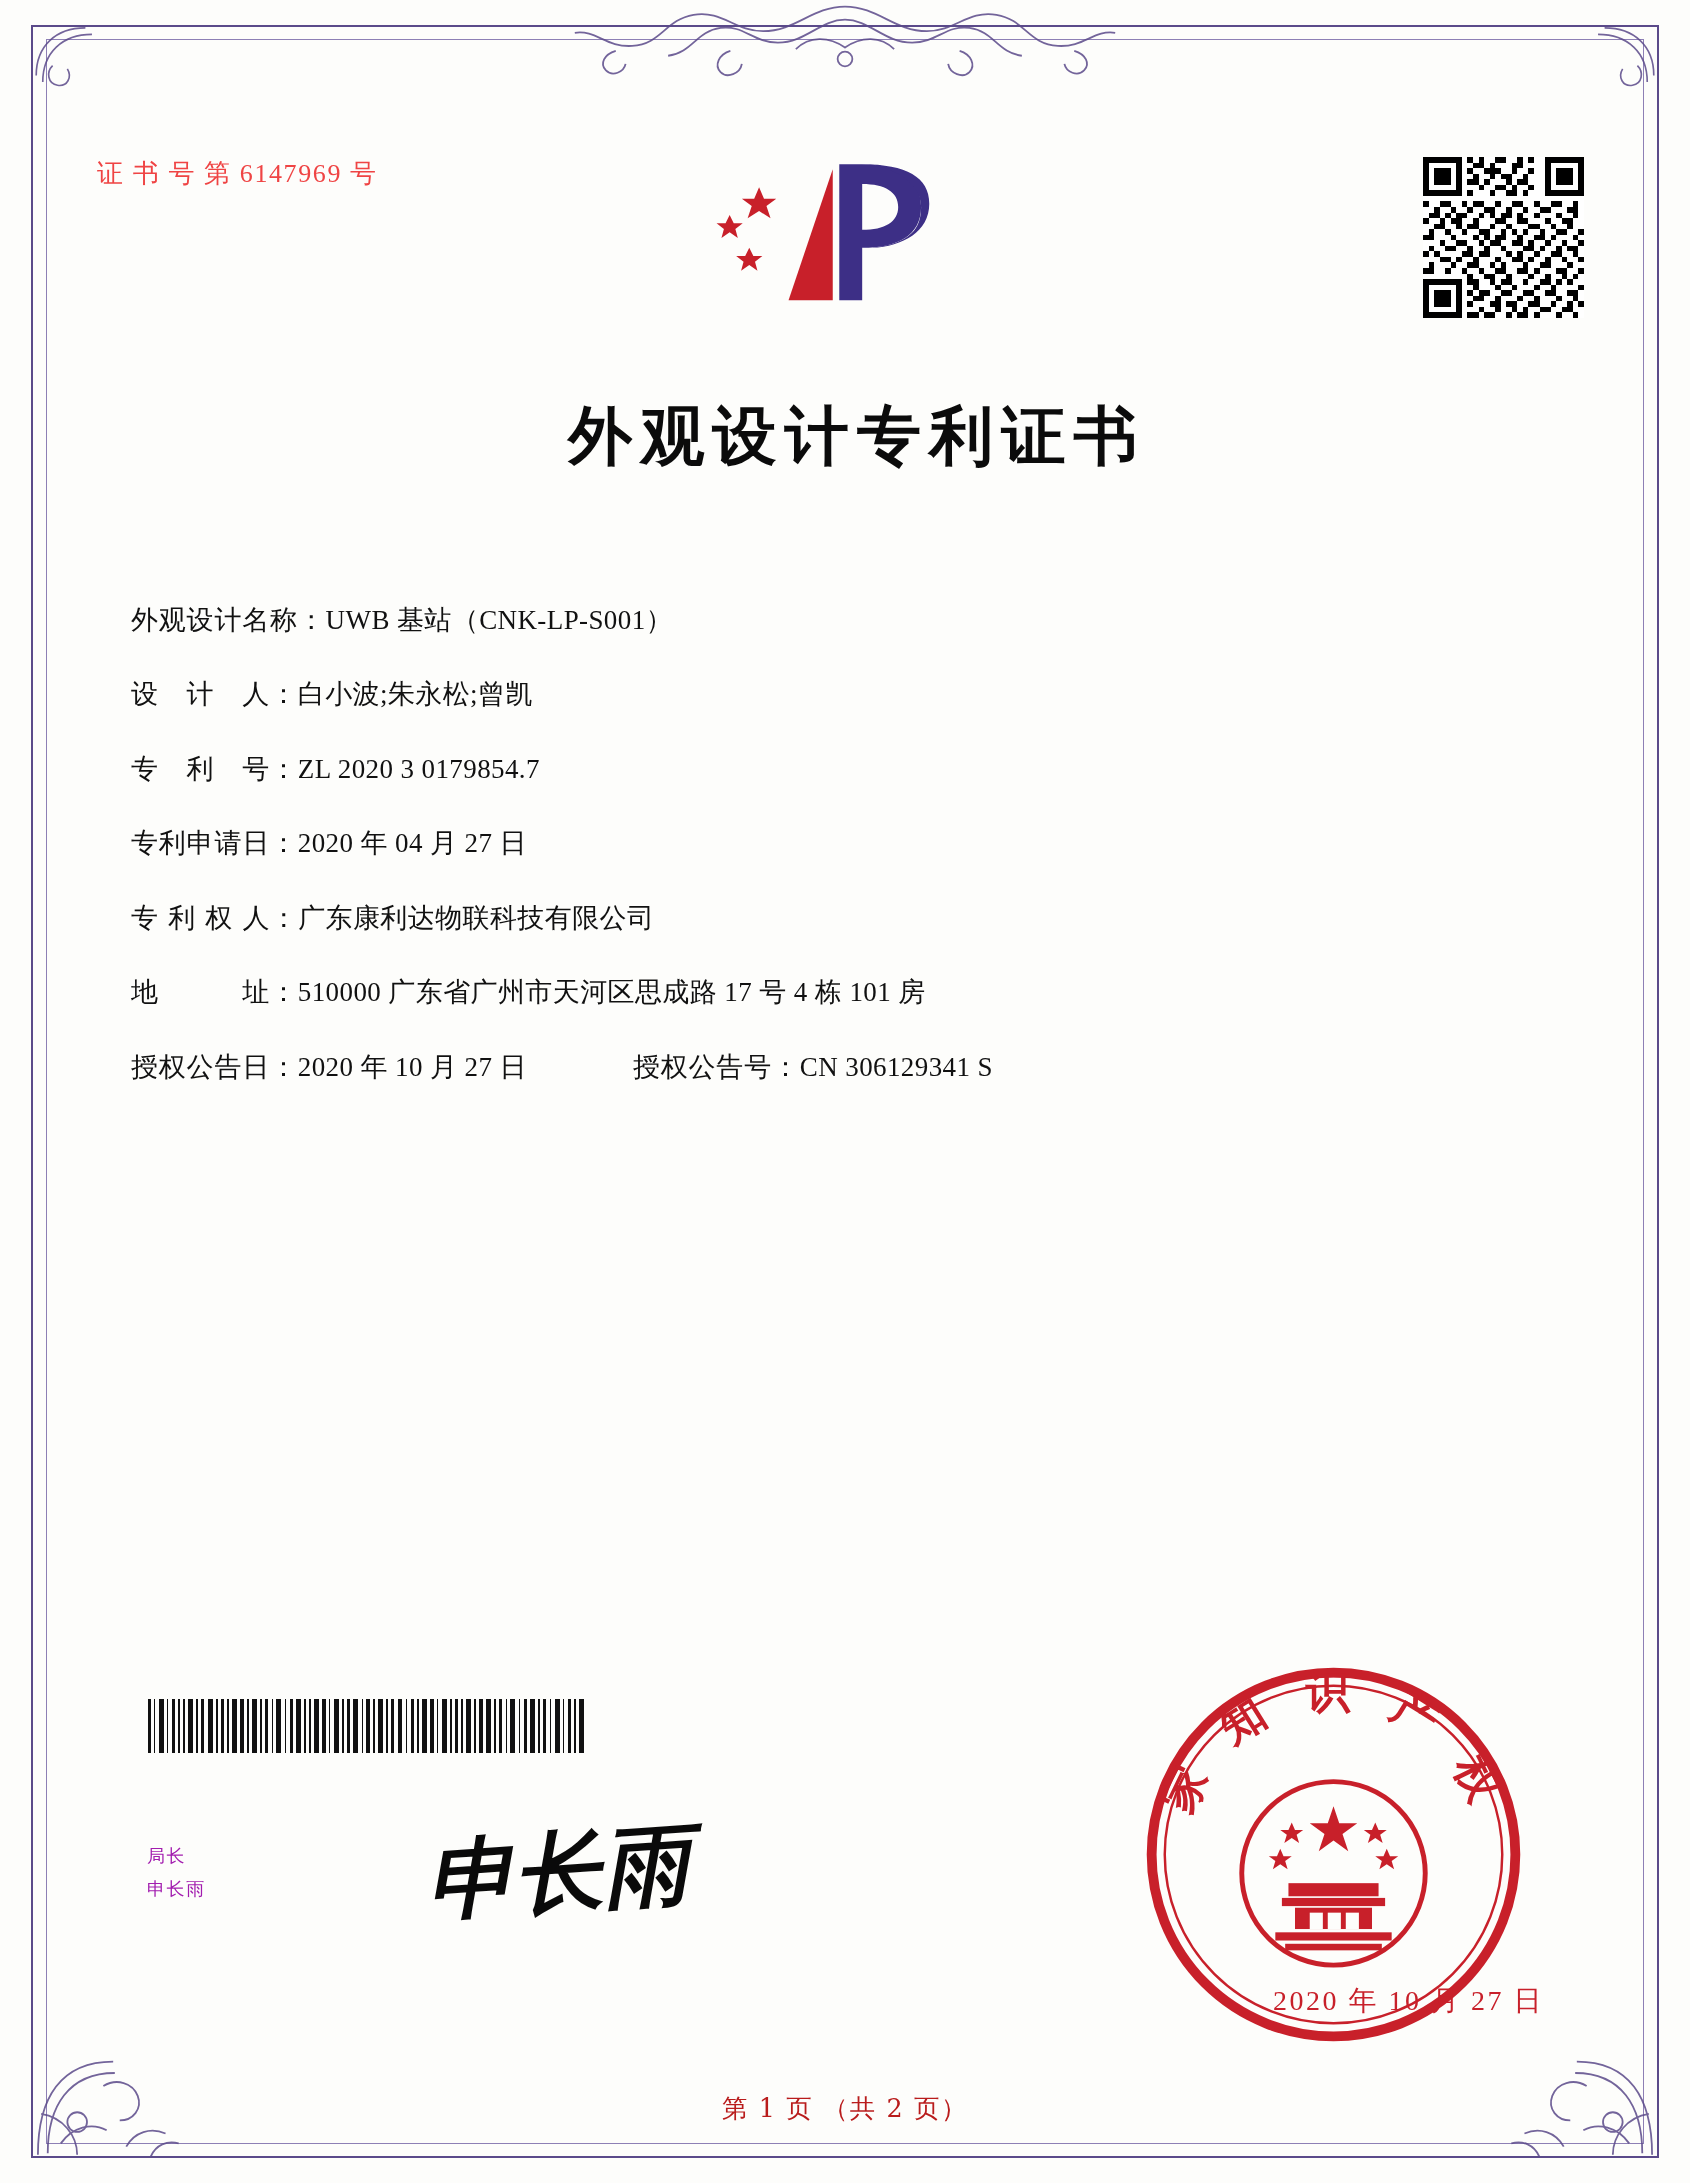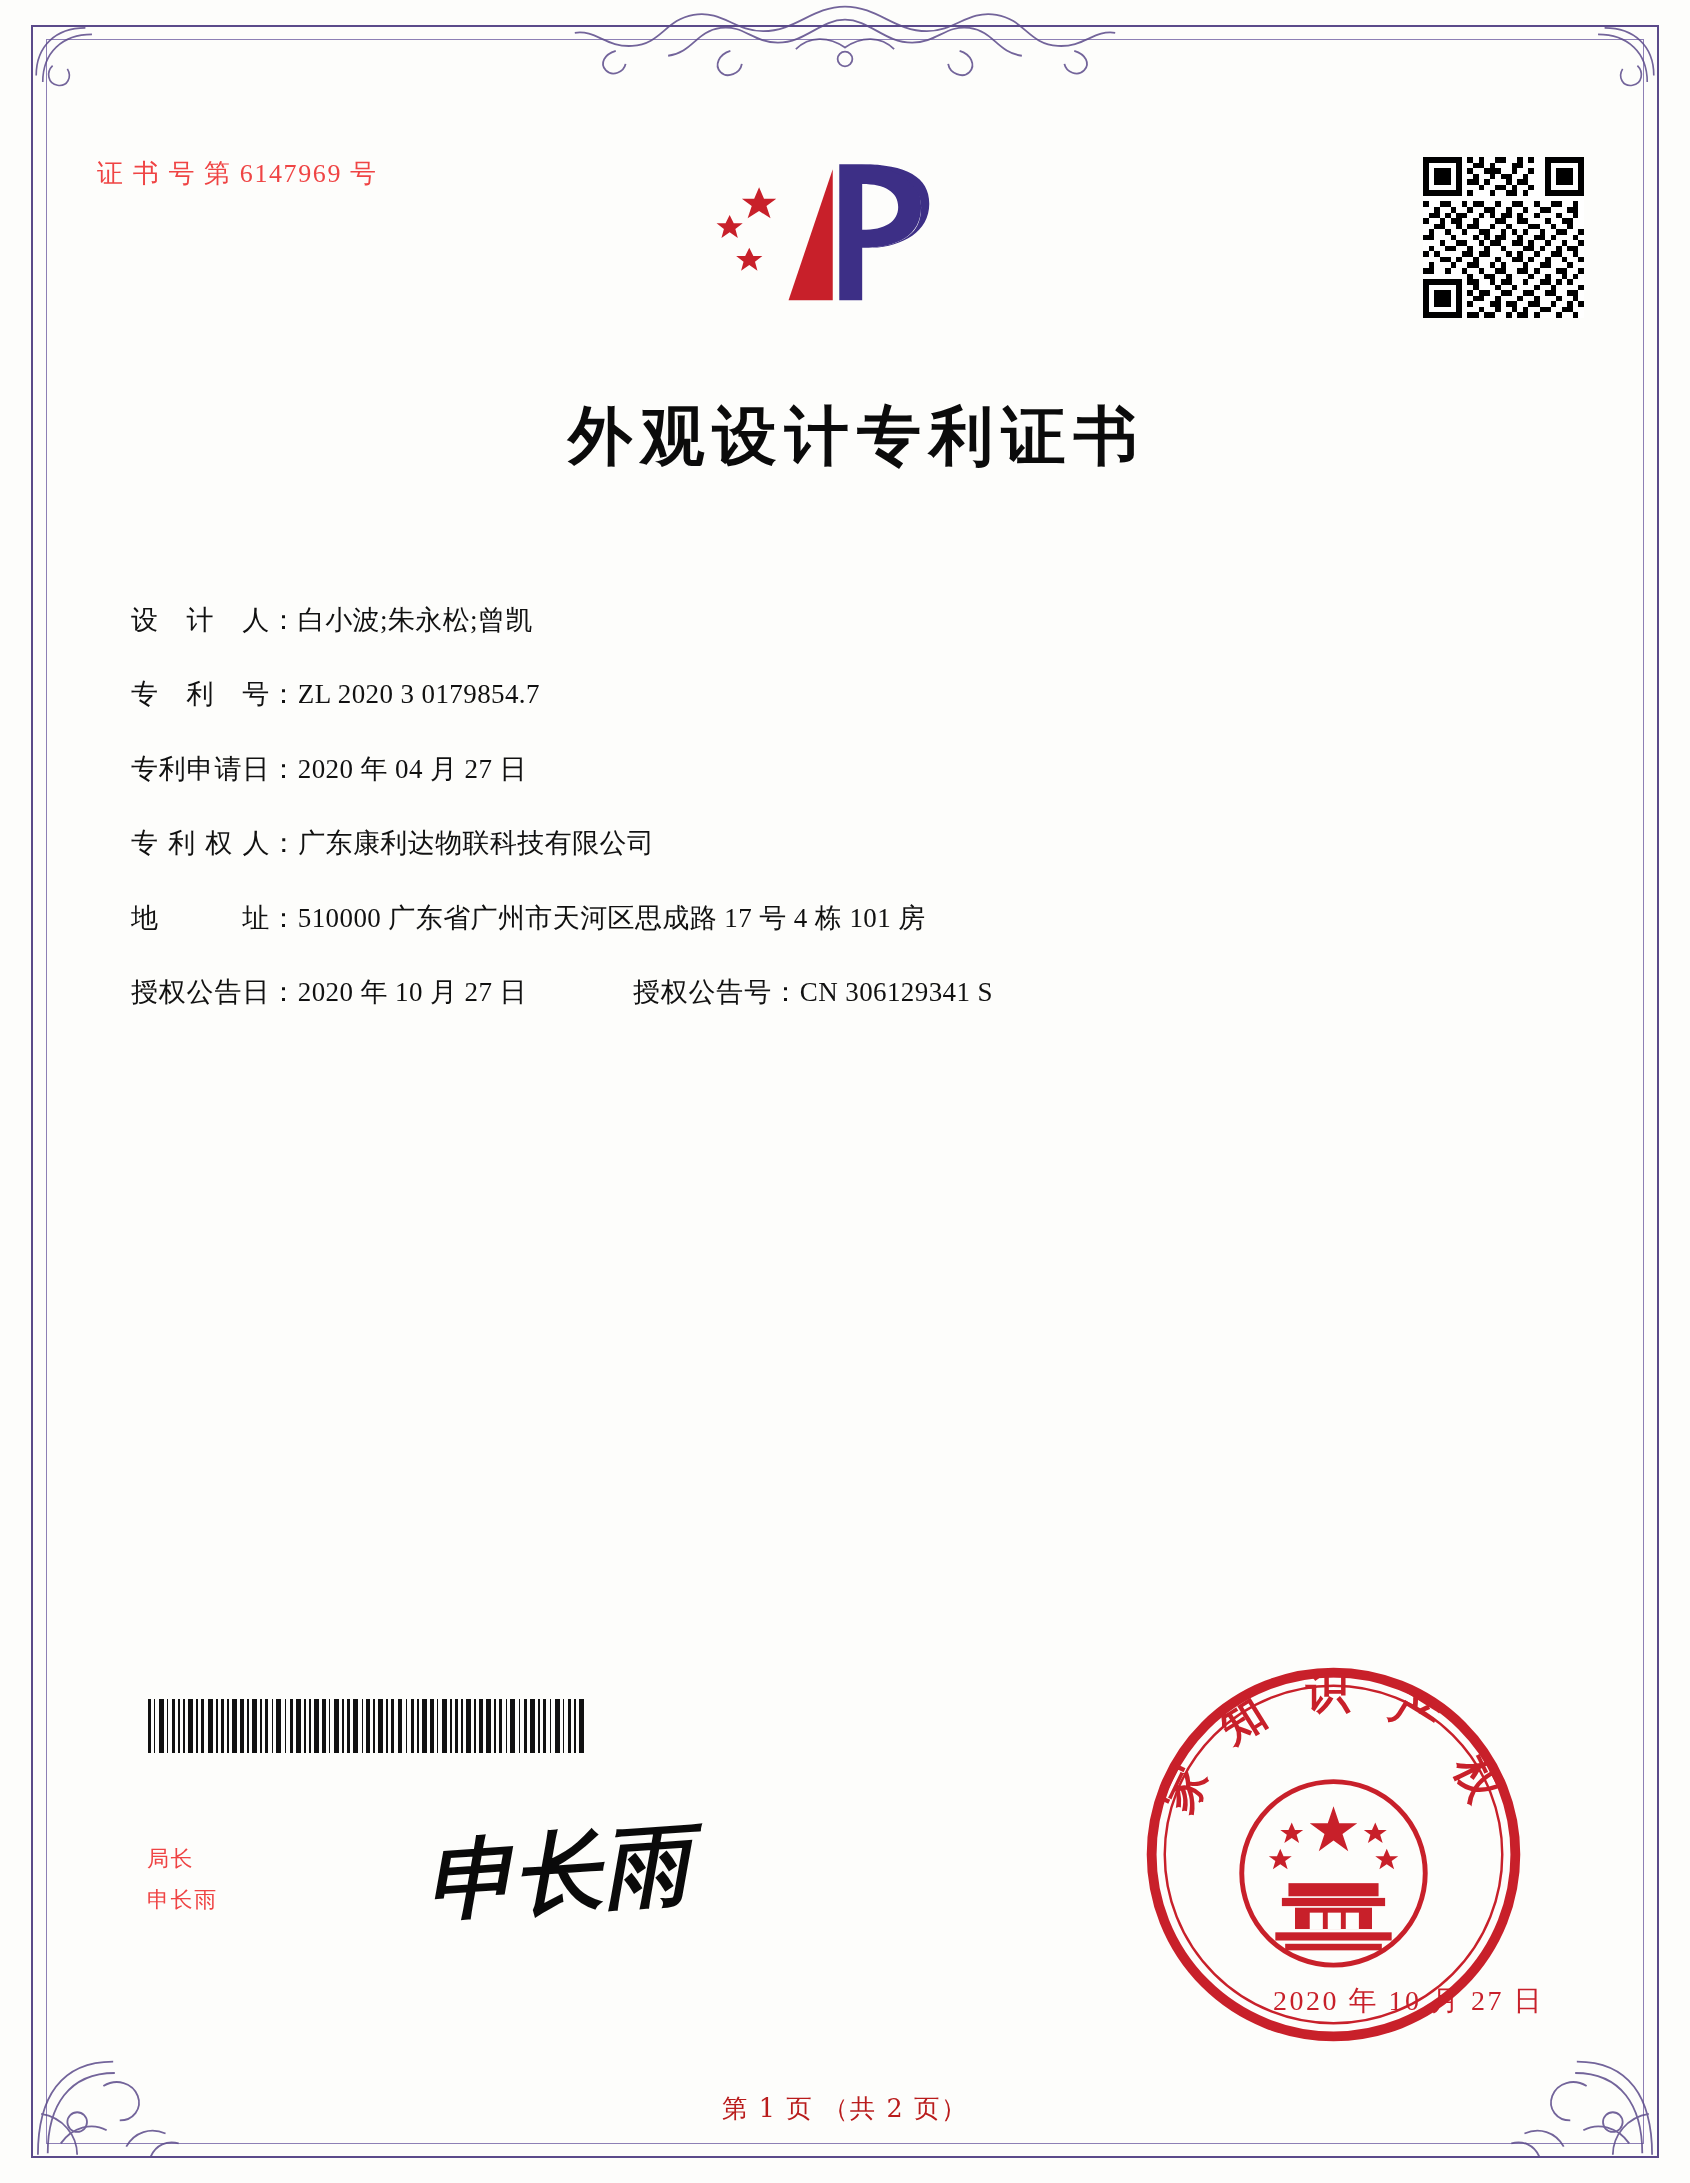--- a/index.html
+++ b/index.html
@@ -166,24 +166,24 @@
     width: 467px;
     height: 54px;
   }
 
   
   .sig-block {
     position: absolute;
     left: 147px;
     top: 1839px;
     font-family: "DejaVu Serif", serif;
-    font-size: 22px;
+    font-size: 18px;
     line-height: 1.85;
     letter-spacing: 1.6px;
-    color: #ef4444;
+    color: #a21caf;
   }
   .signature {
     position: absolute;
     left: 426px;
     top: 1814px;
     font-family: "DejaVu Serif", serif;
     font-size: 88px;
     font-style: italic;
     font-weight: 700;
     color: #0a0a0a;
@@ -530,20 +530,24 @@
           <rect x="24" y="28" width="1" height="1"></rect>
           <rect x="27" y="28" width="1" height="1"></rect>
       </g>
     </svg>
   </div>
 
   <div class="title">外观设计专利证书</div>
 
   <div class="fields">
     <div class="field-row">
+      <span class="field-label">外观设计名称：</span>
+      <span class="field-value">UWB 基站（CNK-LP-S001）</span>
+    </div>
+    <div class="field-row">
       <span class="field-label">设　计　人：</span>
       <span class="field-value">白小波;朱永松;曾凯</span>
     </div>
     <div class="field-row">
       <span class="field-label">专　利　号：</span>
       <span class="field-value">ZL 2020 3 0179854.7</span>
     </div>
     <div class="field-row">
       <span class="field-label">专利申请日：</span>
       <span class="field-value">2020 年 04 月 27 日</span>

